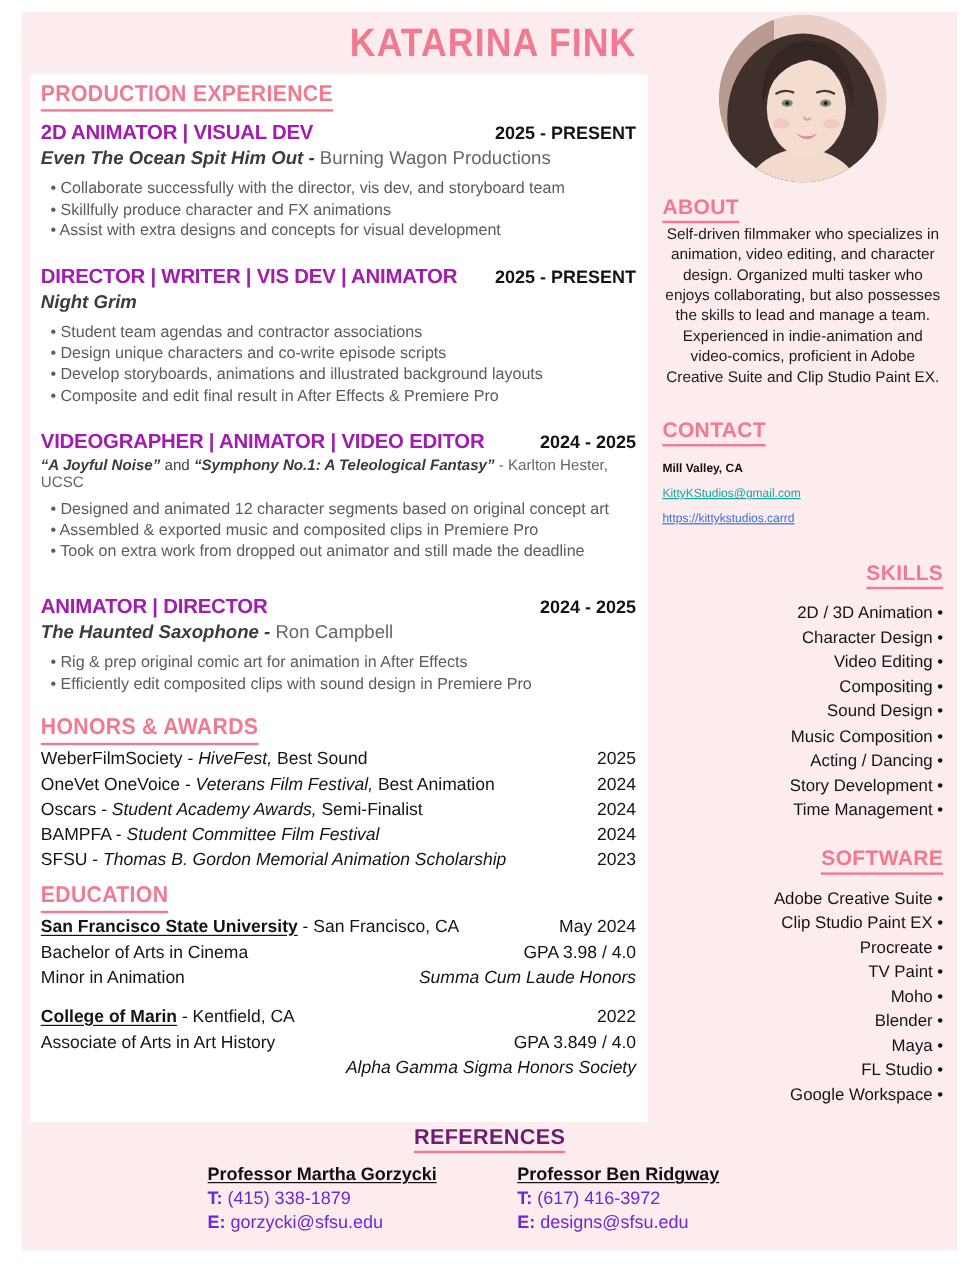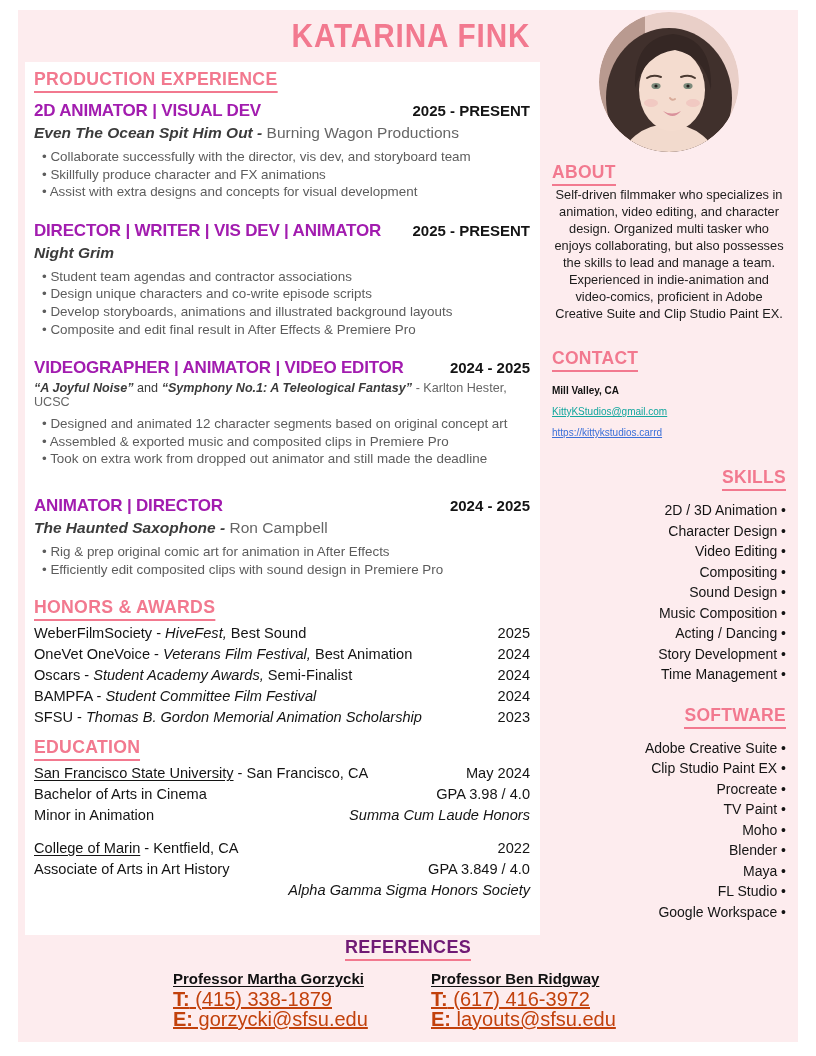--- a/index.html
+++ b/index.html
@@ -43,21 +43,21 @@
     padding-left:11px;text-indent:-11px;
   }
   .bullets li::before{content:"• ";color:#5c5c5c;}
   .sec-block{margin-top:18px;}
   .sec-block.edu{margin-top:8px;}
   .award-row,.edu-row{
     display:flex;justify-content:space-between;align-items:baseline;
     font-size:14.6px;line-height:21px;color:#141414;
   }
   .award-row .em{font-style:italic;}
-  .school{font-weight:normal;text-decoration:underline;text-underline-offset:2px;}
+  .school{font-weight:bold;text-decoration:underline;text-underline-offset:2px;}
   .it{font-style:italic;}
   .edu-gap{height:12px;}
   .rows{margin-top:2px;}
   
   .side-col{box-sizing:border-box;padding:0 12px;overflow:hidden;}
   .avatar{width:140px;height:140px;border-radius:50%;margin:2px auto 0;display:block;}
   .side-h{color:#f2798f;font-weight:bold;font-size:17.5px;margin:0;}
   .side-h .u{display:inline-block;border-bottom:2.5px solid #f2798f;padding-bottom:1px;letter-spacing:0.3px;}
   .center{text-align:left;}
   .rightal{text-align:right;}
@@ -72,21 +72,21 @@
   .software-h{margin-top:20px;}
   .side-list{list-style:none;margin:9px 0 0 0;padding:0;text-align:right;
     font-size:14px;line-height:20.5px;color:#141414;}
   
   .refs{grid-column:1 / 3;text-align:center;margin-top:2px;}
   .refs-h{color:#701a75;font-weight:bold;font-size:18px;margin:0;}
   .refs-h .u{display:inline-block;border-bottom:2.5px solid #f2798f;padding-bottom:1px;letter-spacing:0.3px;}
   .refs-cols{display:flex;justify-content:center;gap:46px;margin-top:8px;text-align:left;}
   .ref-col{width:212px;}
   .ref-name{font-weight:bold;text-decoration:underline;text-underline-offset:2px;font-size:15px;color:#111;line-height:20px;}
-  .ref-line{font-size:20px;line-height:20px;color:#c2410c;text-decoration:underline;}
+  .ref-line{font-size:15px;line-height:20px;color:#6d28d9;}
   .ref-line .lbl{font-weight:bold;}
 </style>
 </head>
 <body>
 
 <div class="sheet">
 
   <div class="main-col">
     <div class="name-title">
       <span>KATARINA FINK</span>
@@ -301,18 +301,18 @@
     </h2>
     <div class="refs-cols">
       <div class="ref-col">
         <div class="ref-name">Professor Martha Gorzycki</div>
         <div class="ref-line"><span class="lbl">T:</span><span> (415) 338-1879</span></div>
         <div class="ref-line"><span class="lbl">E:</span><span> gorzycki@sfsu.edu</span></div>
       </div>
       <div class="ref-col">
         <div class="ref-name">Professor Ben Ridgway</div>
         <div class="ref-line"><span class="lbl">T:</span><span> (617) 416-3972</span></div>
-        <div class="ref-line"><span class="lbl">E:</span><span> layouts@sfsu.edu</span></div>
+        <div class="ref-line"><span class="lbl">E:</span><span> designs@sfsu.edu</span></div>
       </div>
     </div>
   </div>
 
 </div>
 
 </body></html>

